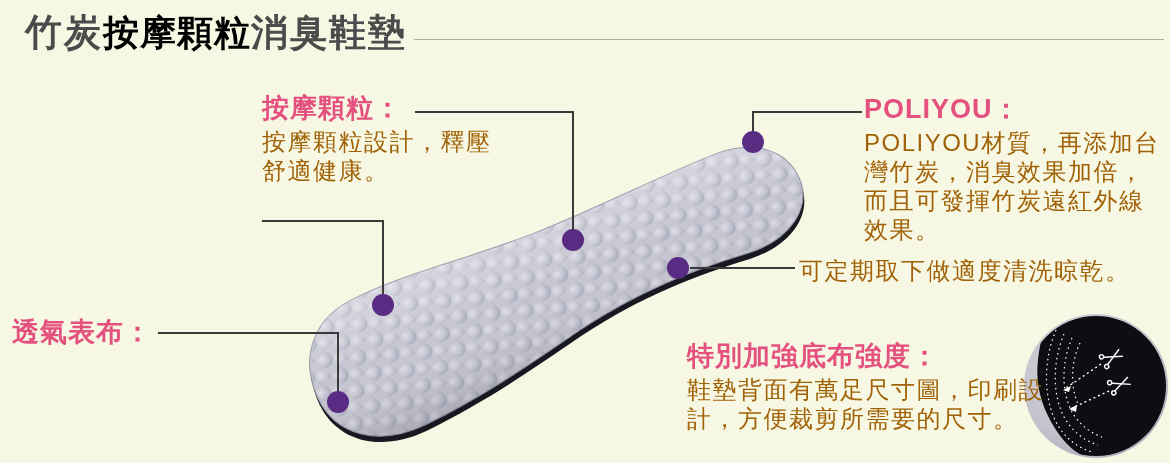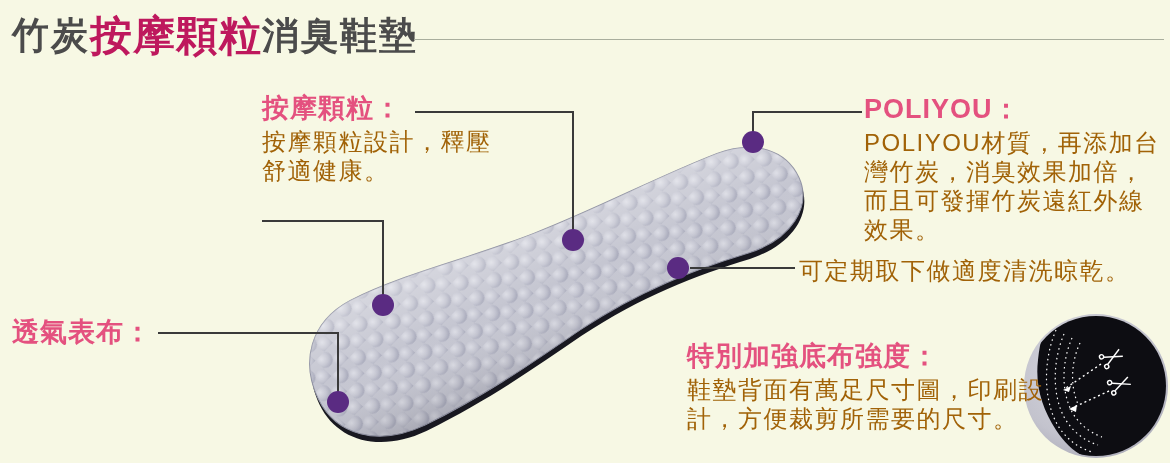--- a/index.html
+++ b/index.html
@@ -8,27 +8,27 @@
     background:#e9e9e9;
   }
   #stage{
     position:relative;
     width:1170px;height:463px;
     background:#f7f8e4;
     overflow:hidden;
   }
   
   .title{
-    position:absolute;left:12px;top:8px;
-    display:flex;align-items:center;
+    position:absolute;left:25px;top:8px;
+    display:flex;align-items:flex-end;
     white-space:nowrap;
     color:#4b4b4b;
   }
   .title .t-dark{font-size:37px;font-weight:bold;letter-spacing:2px;}
-  .title .t-green{font-size:42px;font-weight:bold;color:#be185d;letter-spacing:1px;}
+  .title .t-green{font-size:36px;font-weight:bold;color:#000000;letter-spacing:1px;}
   .title-rule{
     position:absolute;left:414px;top:39px;
     width:750px;height:1px;background:#a9ae9d;
   }
   
   .callout{position:absolute;}
   .c-head{
     font-size:27px;font-weight:bold;color:#e4517f;
     letter-spacing:1px;line-height:1.05;
     white-space:nowrap;

